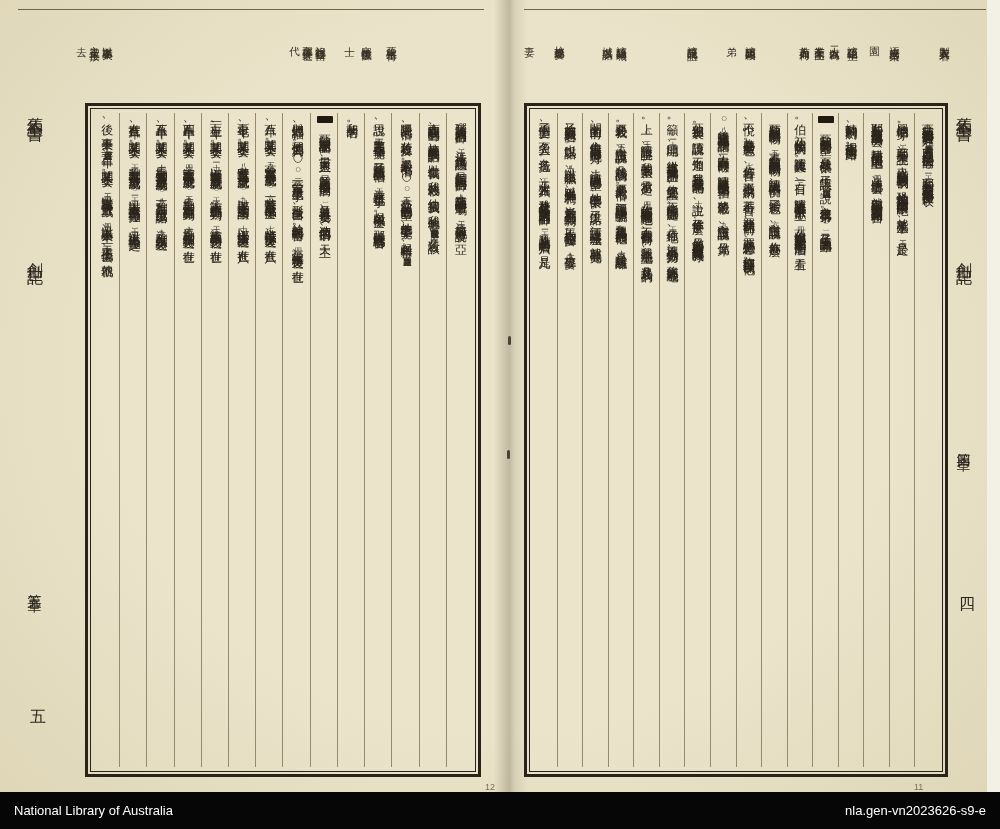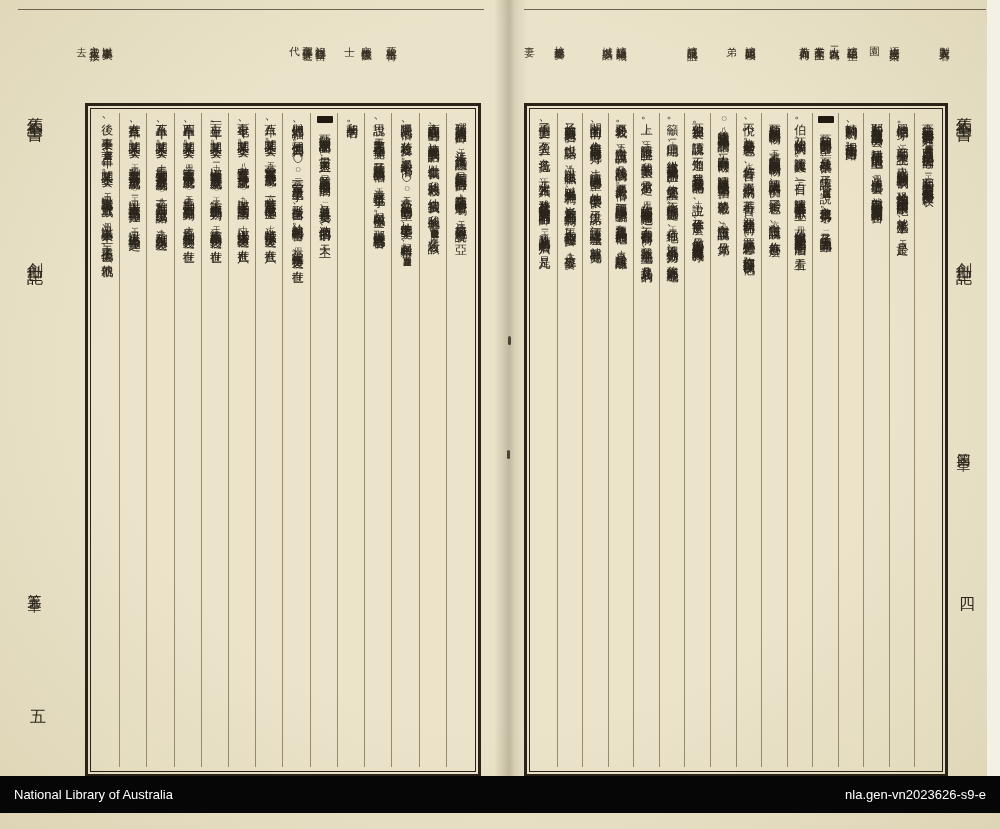--- a/index.html
+++ b/index.html
@@ -26,21 +26,21 @@
   .ann{position:absolute;top:38px;width:14px;height:62px;writing-mode:vertical-rl;text-orientation:upright;
     font-size:10.5px;line-height:14px;letter-spacing:1px;color:#352e22;overflow:hidden;}
   .margin-item{position:absolute;writing-mode:vertical-rl;text-orientation:upright;
     color:#2b251c;letter-spacing:3px;}
   .m-title{font-size:16px;}
   .m-book{font-size:16px;}
   .m-chap{font-size:14px;letter-spacing:2px;}
   .m-num{font-size:16px;}
   .scan-num{position:absolute;font-size:9px;color:#7a6f58;font-family:"Liberation Sans",sans-serif;}
   .scan-edge{position:absolute;right:0;top:0;width:13px;height:792px;background:#f3f0e5;}
-  .footer{position:absolute;left:0;bottom:16px;width:1000px;height:37px;background:#060606;
+  .footer{position:absolute;left:0;bottom:0;width:1000px;height:37px;background:#060606;
     color:#ffffff;font-family:"Liberation Sans",sans-serif;font-size:13px;
     display:flex;align-items:center;justify-content:space-between;padding:0 14px;box-sizing:border-box;}
 </style>
 </head>
 <body>
 
 <div class="scan-edge"></div>
 
 <div class="top-rule" style="left:18px;width:466px;"></div>
 <div class="top-rule" style="left:524px;width:462px;"></div>

